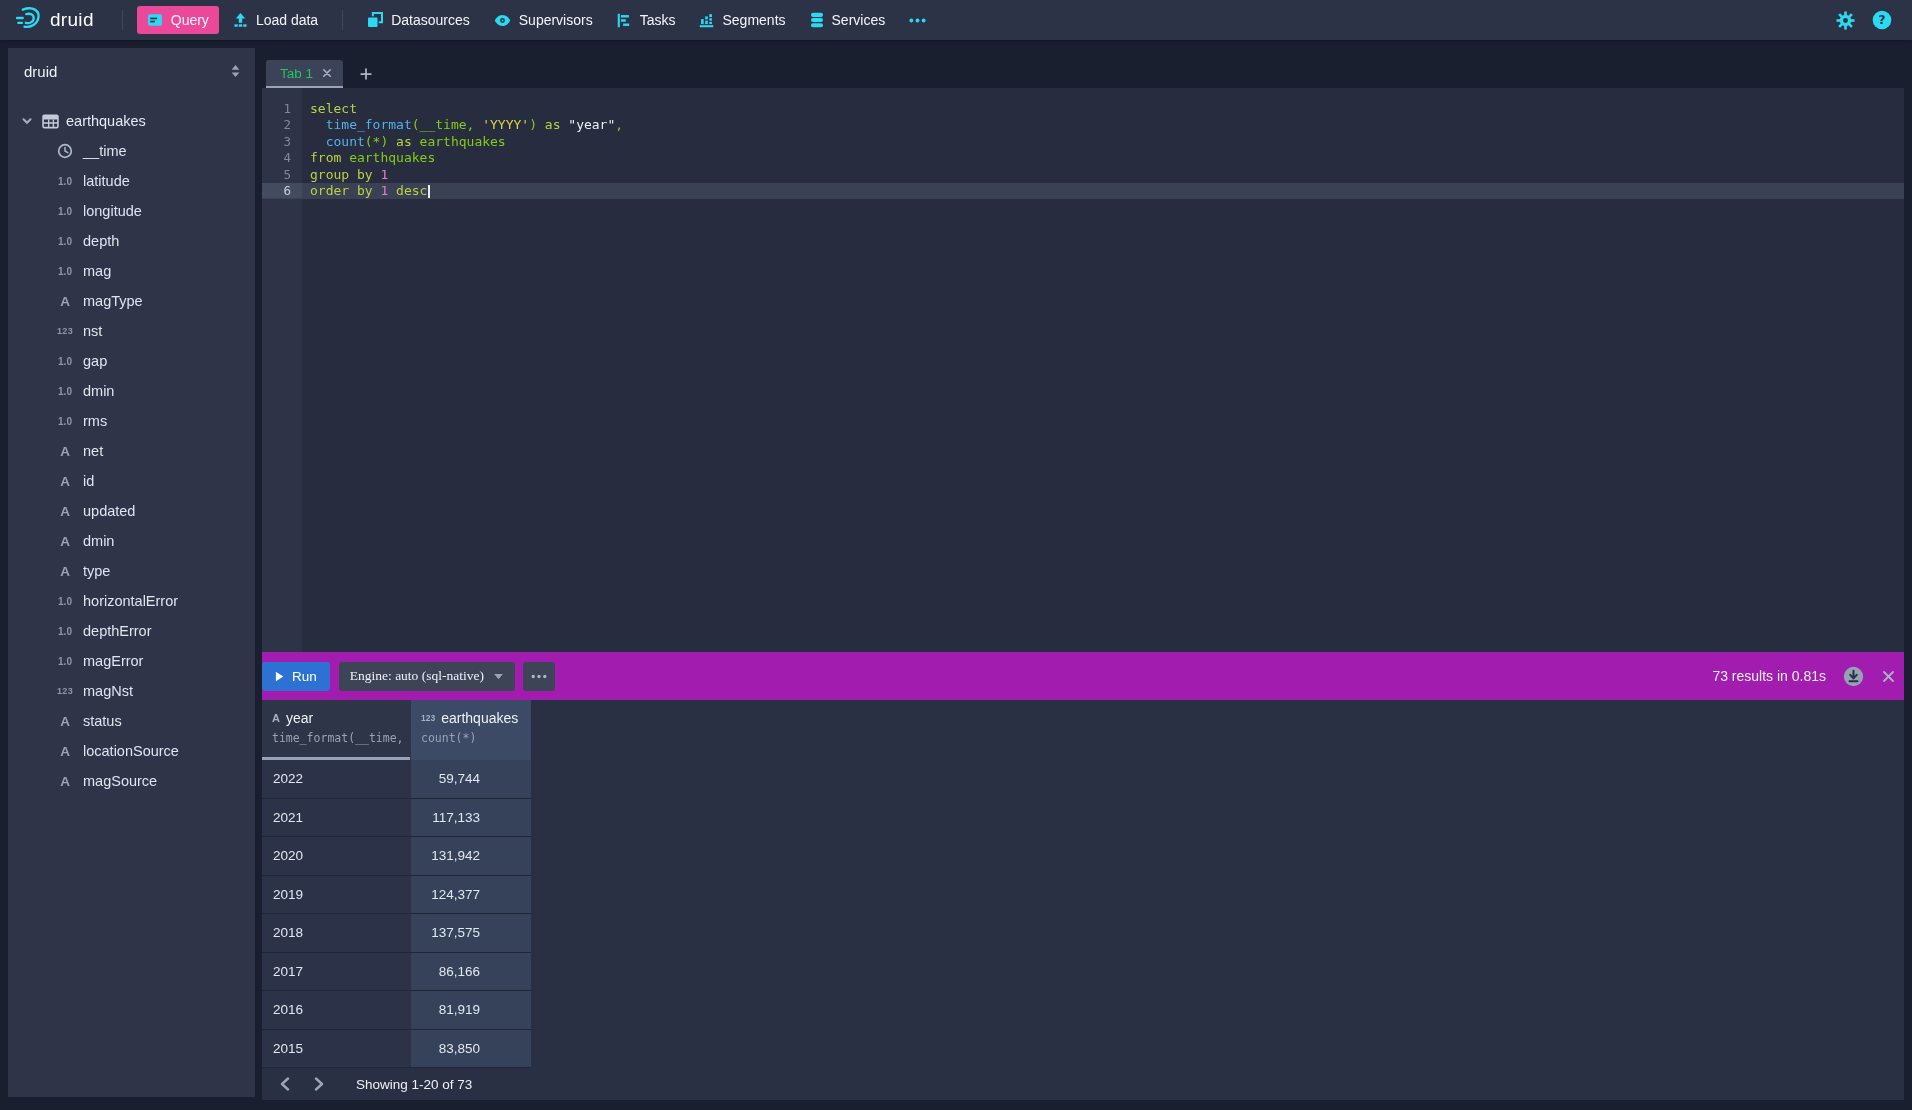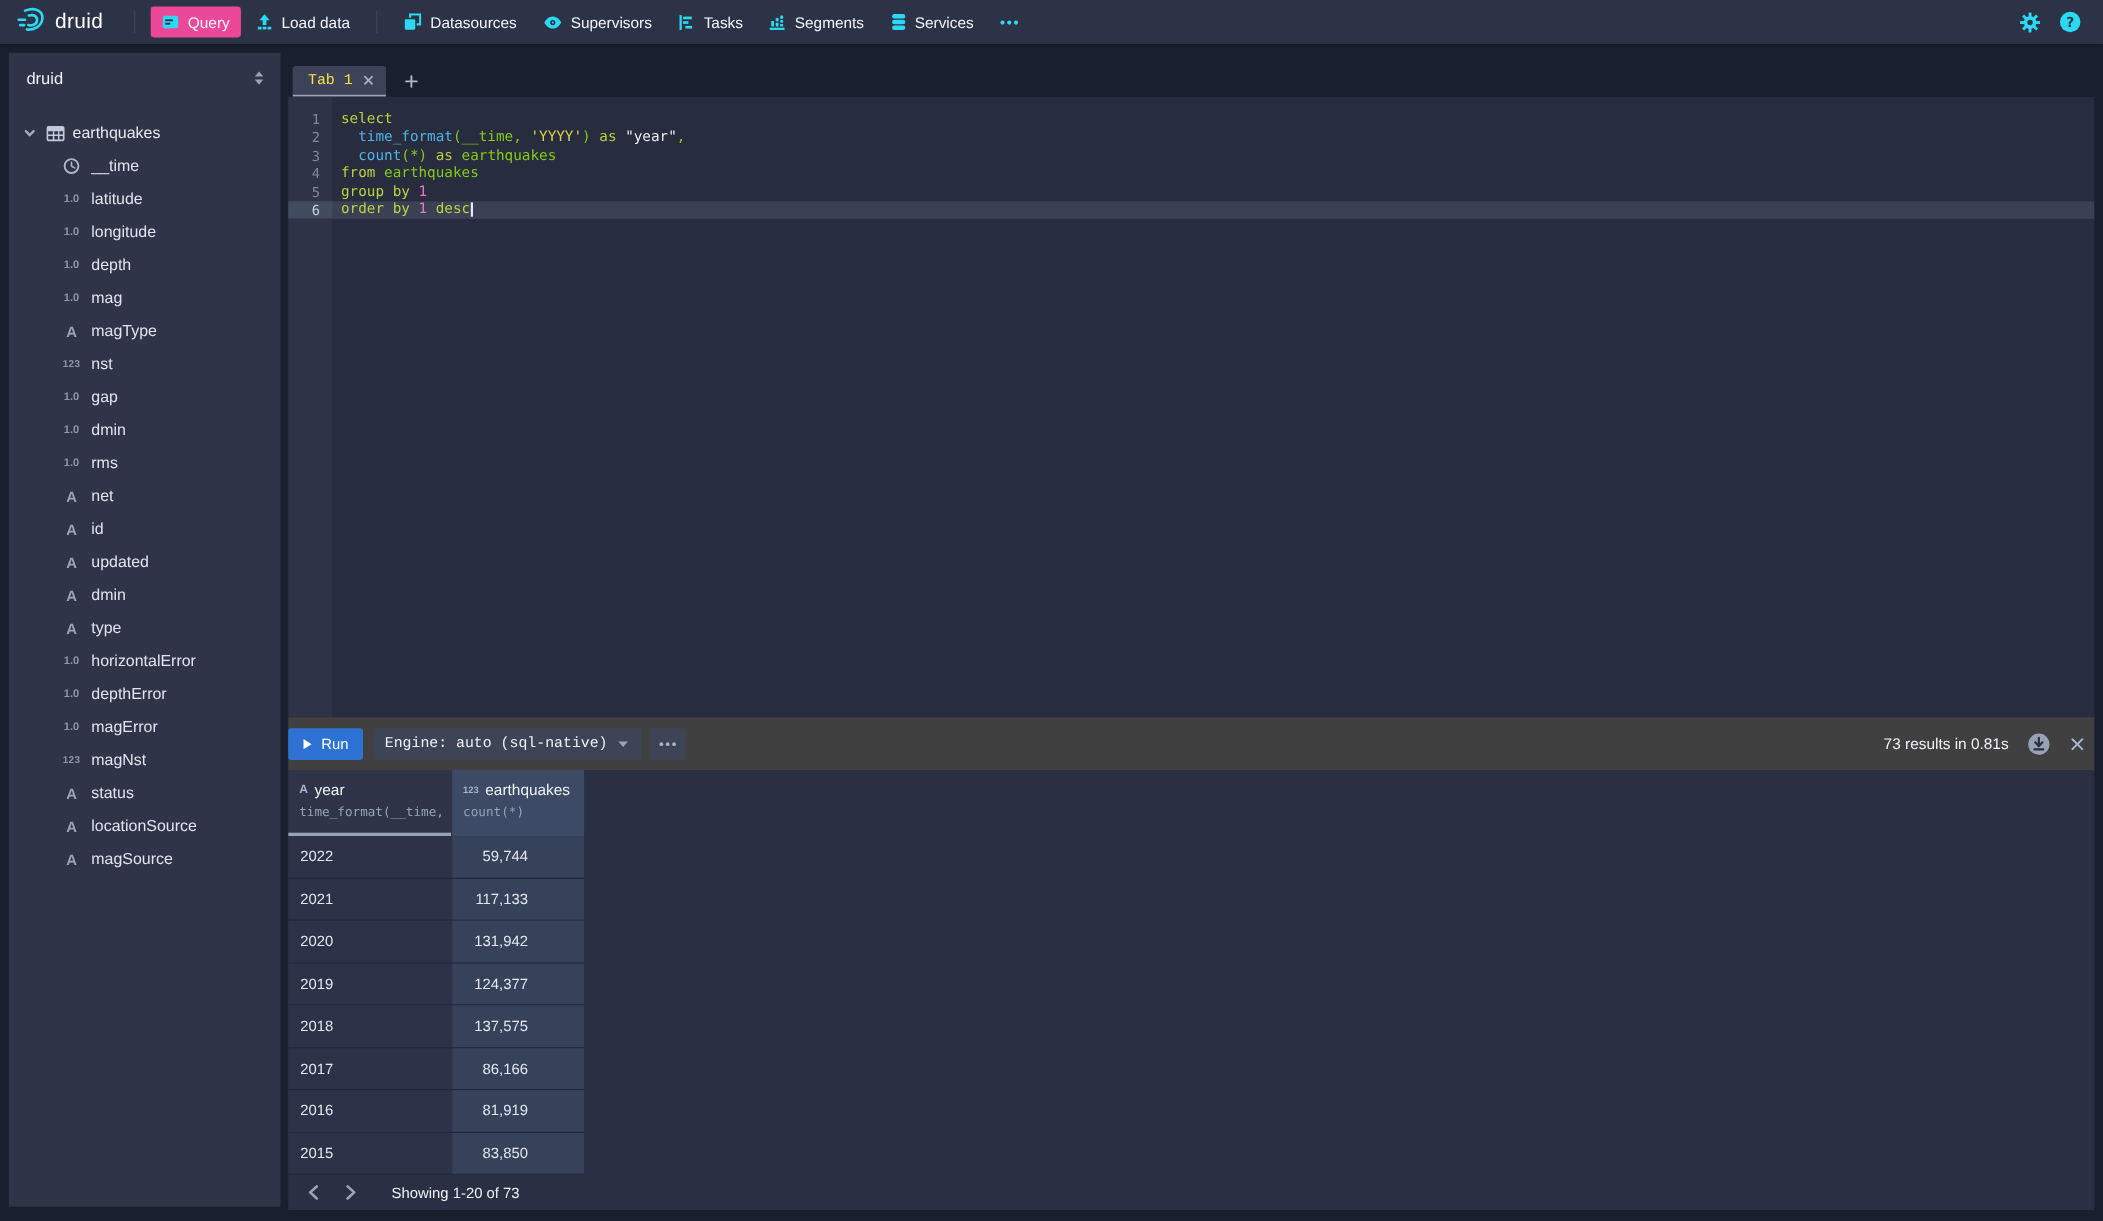--- a/index.html
+++ b/index.html
@@ -32,41 +32,41 @@
   .t-float { font-size:10px; color:#8d97ac; font-weight:600; }
   .t-str   { font-size:13.5px; color:#99a3b8; font-weight:600; }
   .t-long  { font-size:9px; color:#8d97ac; font-weight:600; letter-spacing:.3px; }
 
   
   .main { position:absolute; left:262px; top:48px; width:1642px; height:1052px; }
 
   .tabstrip { position:absolute; left:0; top:0; width:100%; height:40px; display:flex; align-items:flex-end; }
   .tab { display:flex; align-items:center; height:28px; background:#3c4257; border-radius:3px 3px 0 0;
          padding:0 10px 0 14px; margin-left:4px; border-bottom:2px solid #9aa4b8; cursor:pointer; }
-  .tab-label { color:#fde047; font-size:13.5px; margin-right:8px;font-family:Liberation Mono, monospace; }
+  .tab-label { color:#22c55e; font-size:13.5px; margin-right:8px; }
   .newtab { display:flex; align-items:center; justify-content:center; width:30px; height:28px; cursor:pointer; margin-left:8px; }
 
   .editor { position:absolute; left:0; top:40px; width:100%; height:564px; background:#272c3f; overflow:hidden; }
   .gutter-bg { position:absolute; left:0; top:0; width:40px; height:100%; background:#2e3347; }
   .code-lines { position:relative; padding-top:12px; font-family:"DejaVu Sans Mono","Liberation Mono",monospace; font-size:13px; }
   .code-line { display:flex; height:16.5px; align-items:center; white-space:pre; }
   .code-line .ln { width:40px; flex:0 0 40px; text-align:right; padding-right:11px; color:#7e889d; font-size:12.5px; }
   .code-line .code { padding-left:8px; }
   .code-line.active { background:#3a4154; }
   .code-line.active .ln { background:#434b60; color:#c9d1e0; }
   .tok-kw { color:#bad23f; } .tok-fn { color:#53b2e4;margin-top:35px; } .tok-str { color:#ded549; }
   .tok-num { color:#e879c9; } .tok-plain { color:#84cc16; } .tok-qid { color:#eceff5; }
   .caret { display:inline-block; width:2px; height:13px; background:#e8ecf2; margin-left:1px; vertical-align:middle; }
 
-  .runbar { position:absolute; left:0; top:604px; width:100%; height:48px; background:#404040;
+  .runbar { position:absolute; left:0; top:604px; width:100%; height:48px; background:#a21caf;
             display:flex; align-items:center; padding:0 8px 0 0; }
   .run-btn { display:flex; align-items:center; gap:8px; height:29px; background:#2d72d2; border:none; border-radius:3px;
              color:#ffffff; font-size:13.5px; padding:0 13px; cursor:pointer; font-family:inherit; }
   .engine-btn { display:flex; align-items:center; gap:9px; height:29px; background:#3d4456; border:none; border-radius:3px;
-             color:#eef1f7; font-size:13.5px; padding:0 11px; margin-left:9px; cursor:pointer; font-family:Liberation Mono, monospace; }
+             color:#eef1f7; font-size:13.5px; padding:0 11px; margin-left:9px; cursor:pointer; font-family:Liberation Serif, serif; }
   .more-btn { display:flex; align-items:center; justify-content:center; height:29px; width:32px; background:#3d4456;
               border:none; border-radius:3px; margin-left:8px; cursor:pointer; }
   .runbar-right { margin-left:auto; display:flex; align-items:center; gap:17px; }
   .results-info { color:#f0f3f8; font-size:14px; }
 
   .results { position:absolute; left:0; top:652px; width:100%; height:400px; background:#293043; }
   .rt-header { display:flex; height:60px; }
   .rt-hcell { position:relative; padding:10px 0 0 10px; overflow:hidden; cursor:pointer; }
   .rt-hcell.c1 { width:149px; background:#2e3549; }
   .rt-hcell.c2 { width:120px; background:#3c4a66; }

